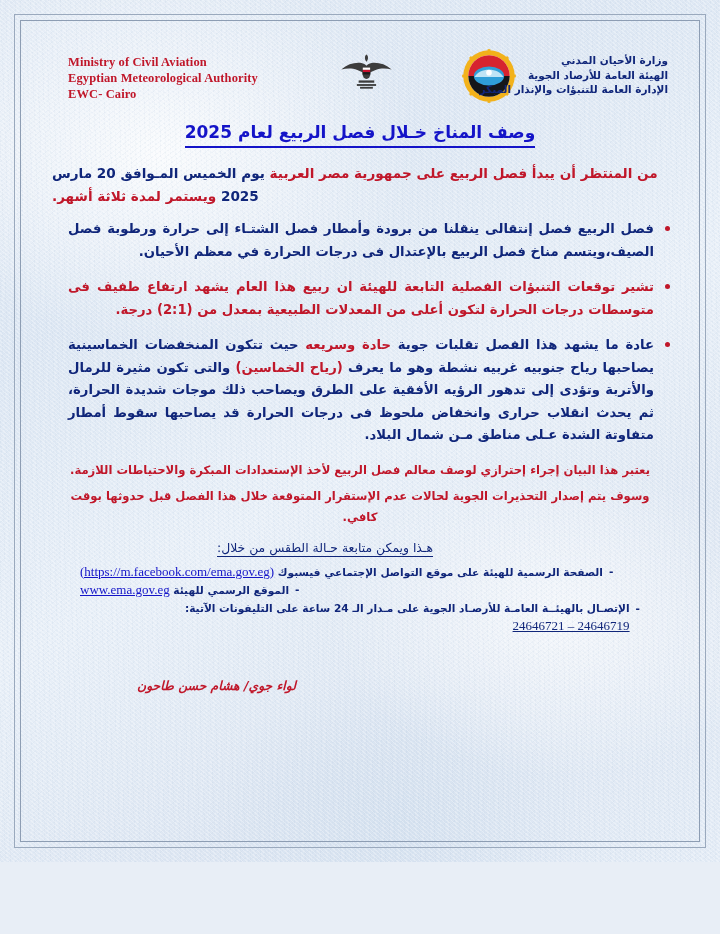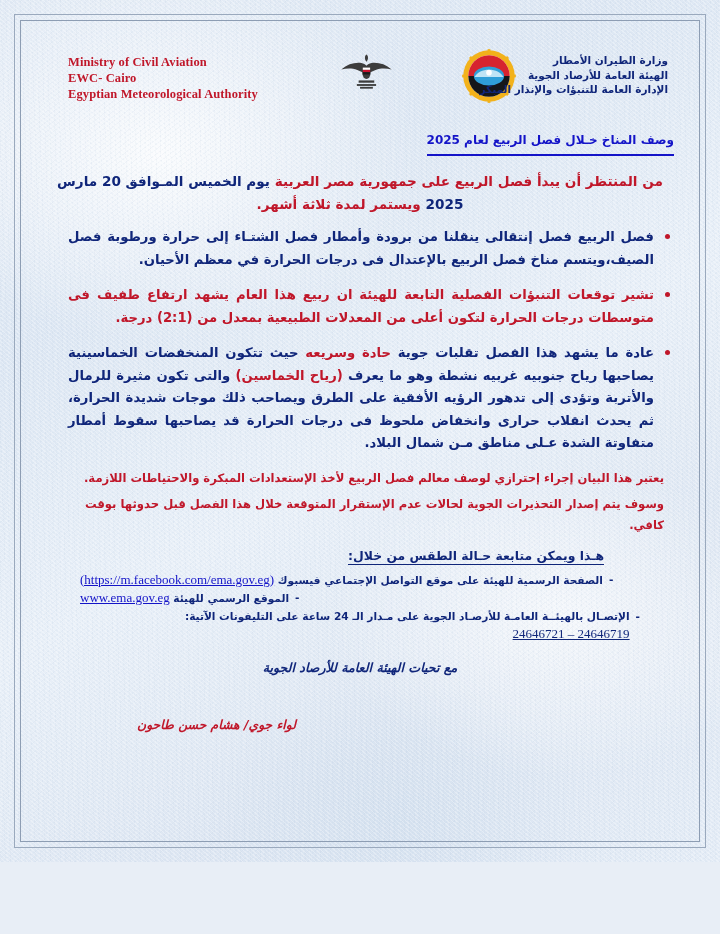--- a/index.html
+++ b/index.html
@@ -49,32 +49,32 @@
   .ar-head{
     position:absolute;right:6px;top:7px;text-align:right;direction:rtl;
     font-family:"DejaVu Sans",sans-serif;
     font-weight:bold;font-size:10.5px;line-height:14.5px;color:#10267a;
   }
   .emblem{position:absolute;left:292px;top:6px;width:56px;height:44px;}
   .logo{position:absolute;left:415px;top:2px;width:56px;height:56px;}
 
   
   .title{
-    text-align:right;direction:rtl;margin-top:10px;
-    font-family:"DejaVu Sans",sans-serif;font-weight:bold;
-    font-size:12px;line-height:25px;color:#1414c8;
+    text-align:center;direction:rtl;margin-top:2px;
+    font-family:"DejaVu Sans",sans-serif;font-weight:bold;
+    font-size:17px;line-height:25px;color:#1414c8;
   }
   .title span{
     display:inline-block;
     border-bottom:2px solid #1414c8;padding-bottom:1px;
   }
 
   
   .intro{
-    direction:rtl;text-align:center;margin:14px 6px 0 6px;
+    direction:rtl;text-align:left;margin:14px 6px 0 6px;
     font-family:"DejaVu Sans",sans-serif;font-weight:bold;
     font-size:13.6px;line-height:23px;color:#c0172a;
   }
   .intro .blue{color:#10267a;}
 
   .bullets{margin:10px 2px 0 16px;}
   .bullet{
     position:relative;direction:rtl;text-align:justify;
     padding:0 18px 0 6px;margin-bottom:13px;
     font-family:"DejaVu Sans",sans-serif;font-weight:bold;
@@ -82,31 +82,31 @@
   }
   .bullet .dot{
     position:absolute;right:2px;top:8px;
     width:5px;height:5px;border-radius:50%;background:#c0172a;
   }
   .bullet .red{color:#c0172a;}
   .bullet.all-red{color:#c0172a;}
   .bullet.all-red .red{color:#c0172a;}
 
   .closing{
-    direction:rtl;text-align:right;margin:2px 10px 0 10px;
+    direction:rtl;text-align:center;margin:2px 10px 0 10px;
     font-family:"DejaVu Sans",sans-serif;font-weight:bold;
     font-size:11.6px;line-height:21px;color:#c0172a;
   }
   .closing p{margin:0 0 5px 0;}
 
   
   .contact{margin-top:12px;direction:rtl;}
   .contact-head{
-    text-align:right;padding-right:70px;
-    font-family:"DejaVu Sans",sans-serif;font-weight:bold;
+    text-align:center;padding-right:70px;
+    font-family:"DejaVu Sans",sans-serif;font-weight:normal;
     font-size:12.4px;color:#10267a;
   }
   .contact-head span{
     display:inline-block;border-bottom:1.6px solid #10267a;padding-bottom:1px;
   }
   .contact-list{
     margin:6px 34px 0 34px;direction:rtl;
     font-family:"DejaVu Sans",sans-serif;font-weight:bold;
     font-size:10.6px;line-height:17.5px;color:#10267a;
   }
@@ -139,22 +139,22 @@
 <div id="page">
   <div id="grain"></div>
   <div id="frame-outer"></div>
   <div id="frame-inner"></div>
 
   <div id="content">
 
     <div class="header">
       <div class="eng-block">
         <div>Ministry of Civil Aviation</div>
+        <div>Egyptian Meteorological Authority</div>
         <div>EWC- Cairo</div>
-        <div>Egyptian Meteorological Authority</div>
       </div>
 
       <svg class="emblem" viewBox="0 0 120 96">
         <g fill="#3c3c3c">
           <path d="M58 10c2-6 4-6 6 0 1 4 0 8-3 11-3-3-4-7-3-11z"></path>
           <path d="M6 38c14-12 30-16 44-14 5 1 8 3 11 6 3-3 6-5 11-6 14-2 30 2 44 14-12-3-24-3-35 1-7 3-13 7-20 7s-13-4-20-7C30 35 18 35 6 38z"></path>
           <ellipse cx="61" cy="46" rx="9" ry="13"></ellipse>
           <path d="M44 62h34v5H44z"></path>
           <path d="M40 70h42v4H40z"></path>
           <path d="M47 76h28v4H47z"></path>
@@ -178,21 +178,21 @@
         </g>
         <circle cx="50" cy="50" r="37" fill="#ffffff"></circle>
         <path d="M13 50a37 37 0 0 1 74 0z" fill="#d6242f"></path>
         <path d="M13 50a37 37 0 0 0 74 0z" fill="#15171a"></path>
         <ellipse cx="50" cy="50" rx="27" ry="17" fill="#2f9fd8"></ellipse>
         <path d="M24 52c6-9 14-13 26-13s20 4 26 13z" fill="#bfe4f5"></path>
         <circle cx="50" cy="44" r="5" fill="#ffffff"></circle>
       </svg>
 
       <div class="ar-head">
-        <div>وزارة الطيران الأمطار</div>
+        <div>وزارة الأحيان المدني</div>
         <div>الهيئة العامة للأرصاد الجوية</div>
         <div>الإدارة العامة للتنبؤات والإنذار المبكر</div>
       </div>
     </div>
 
     <div class="title">
       <div><span>وصف المناخ خـلال فصل الربيع لعام 2025</span></div>
     </div>
 
     <div class="intro">
@@ -223,19 +223,18 @@
             <span class="dash">-</span>
             <span class="ctext"><span>الموقع الرسمي للهيئة</span> <span class="lnk">www.ema.gov.eg</span></span>
           </div>
           <div class="c-row">
             <span class="dash">-</span>
             <span class="ctext"><span>الإتصـال بالهيئــة العامـة للأرصـاد الجوية على مـدار الـ 24 ساعة على التليفونات الآتية:</span> <span class="lnk plain">24646721 – 24646719</span></span>
           </div>
         </div>
     </div>
 
-    <div class="regards">مع تحيات الهيئة العامة للأرصاد الجوية</div>
     <div class="sign">
       <div>لواء جوي/ هشام حسن طاحون</div>
     </div>
 
   </div>
 </div>
 
 </body></html>

